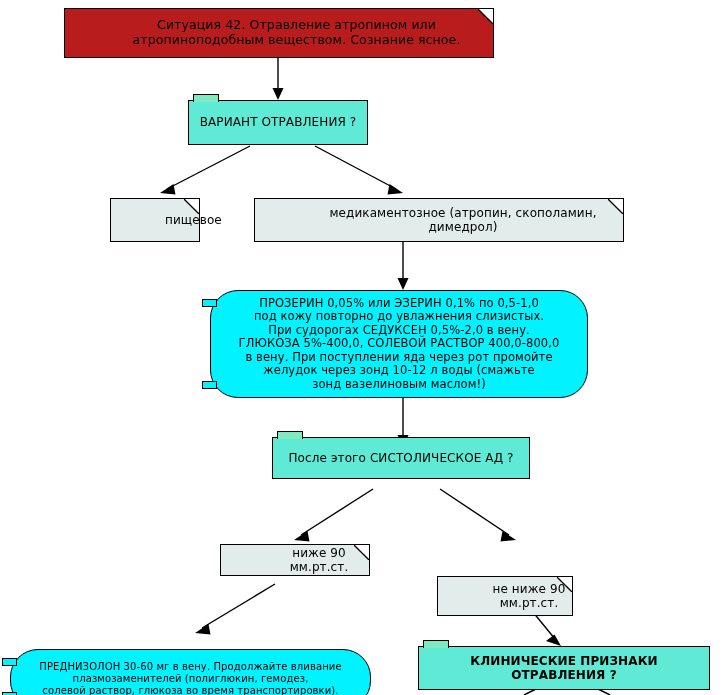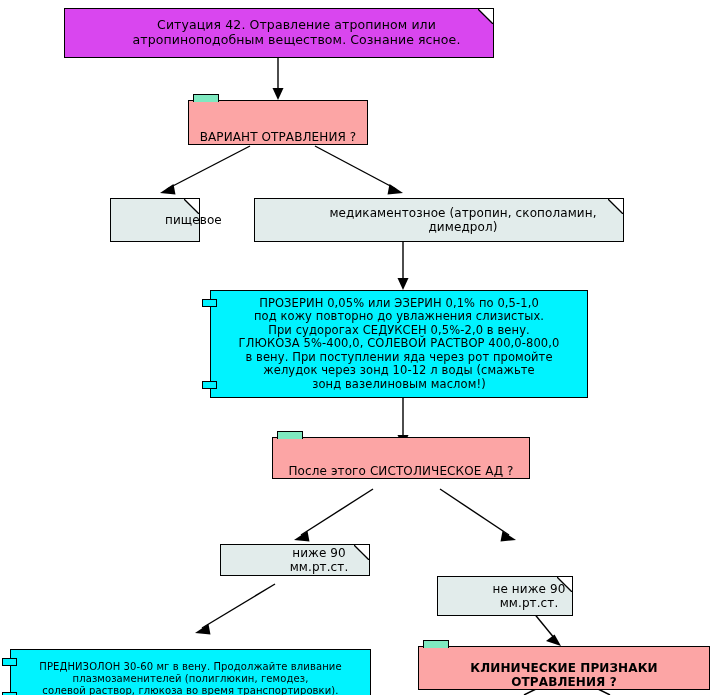--- a/index.html
+++ b/index.html
@@ -23,24 +23,24 @@
     border: 1px solid #000000;
     display: flex;
     align-items: center;
     justify-content: center;
     text-align: center;
     color: #000000;
     line-height: 1.18;
     letter-spacing: 0.1px;
   }
   
-  .n-pink   { background: #d946ef; padding-left: 35px; }
-  .n-green  { background: #fca5a5; align-items: flex-end; }
+  .n-pink   { background: #b91c1c; padding-left: 35px; }
+  .n-green  { background: #5eead4; }
   .n-gray   { background: #e2eceb; padding-left: 48px; }
-  .n-cyan   { background: #00f3ff; }
+  .n-cyan   { background: #00f3ff; border-radius: 28px; }
   
   .dogear {
     position: absolute;
     top: 0px;
     right: 0px;
     width: 15px;
     height: 15px;
     overflow: hidden;
     pointer-events: none;
   }

